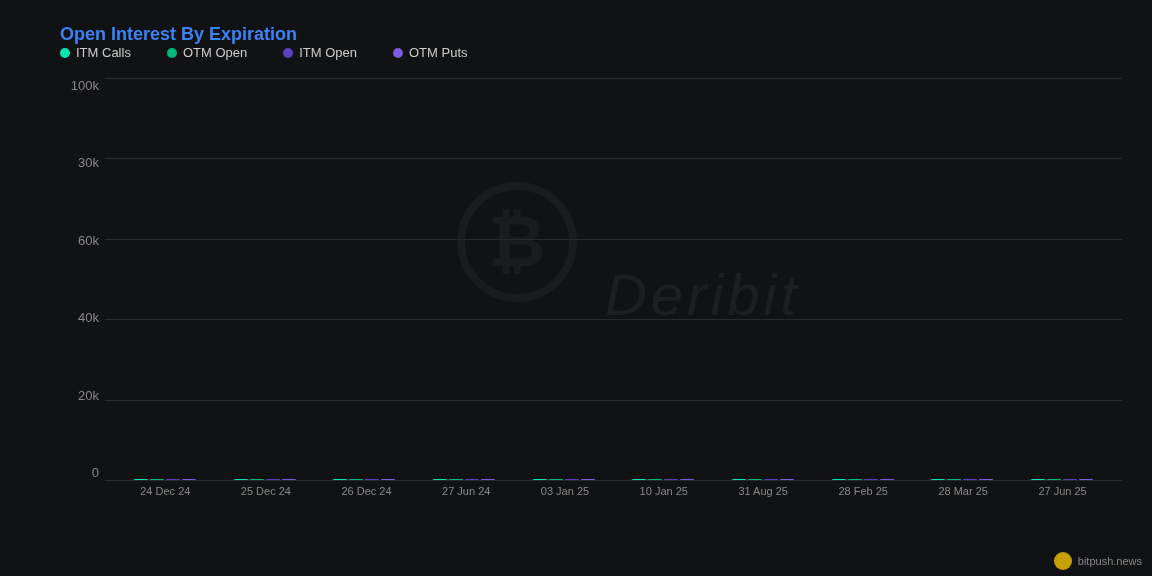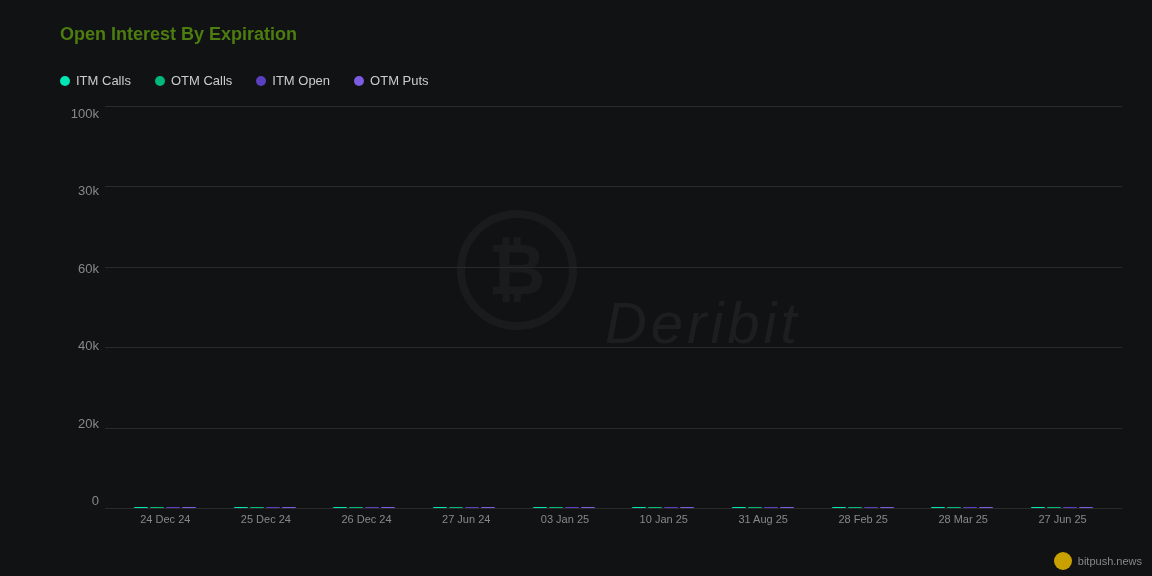--- a/index.html
+++ b/index.html
@@ -13,26 +13,26 @@
     }
     .chart-container {
       width: 1152px;
       height: 576px;
       padding: 24px 30px 50px 60px;
       position: relative;
     }
     .chart-title {
       font-size: 18px;
       font-weight: bold;
-      color: #4d7c0f;
-      margin-bottom: 28px;
+      color: #3b82f6;
+      margin-bottom: 0;
     }
     .legend {
       display: flex;
-      gap: 24px;
+      gap: 36px;
       margin-bottom: 18px;
       align-items: center;
     }
     .legend-item {
       display: flex;
       align-items: center;
       gap: 6px;
       font-size: 13px;
       color: #ccc;
     }
@@ -160,21 +160,21 @@
   <div class="chart-title">Open Interest By Expiration</div>
 
   <div class="legend">
 
   <div class="legend-item">
         <span class="legend-dot" style="background: rgb(0, 229, 180);"></span>
         <span>ITM Calls</span>
       </div>
       <div class="legend-item">
         <span class="legend-dot" style="background: rgb(0, 184, 122);"></span>
-        <span>OTM Calls</span>
+        <span>OTM Open</span>
       </div>
       <div class="legend-item">
         <span class="legend-dot" style="background: rgb(90, 63, 192);"></span>
         <span>ITM Open</span>
       </div>
       <div class="legend-item">
         <span class="legend-dot" style="background: rgb(123, 91, 224);"></span>
         <span>OTM Puts</span>
       </div>
     </div>

